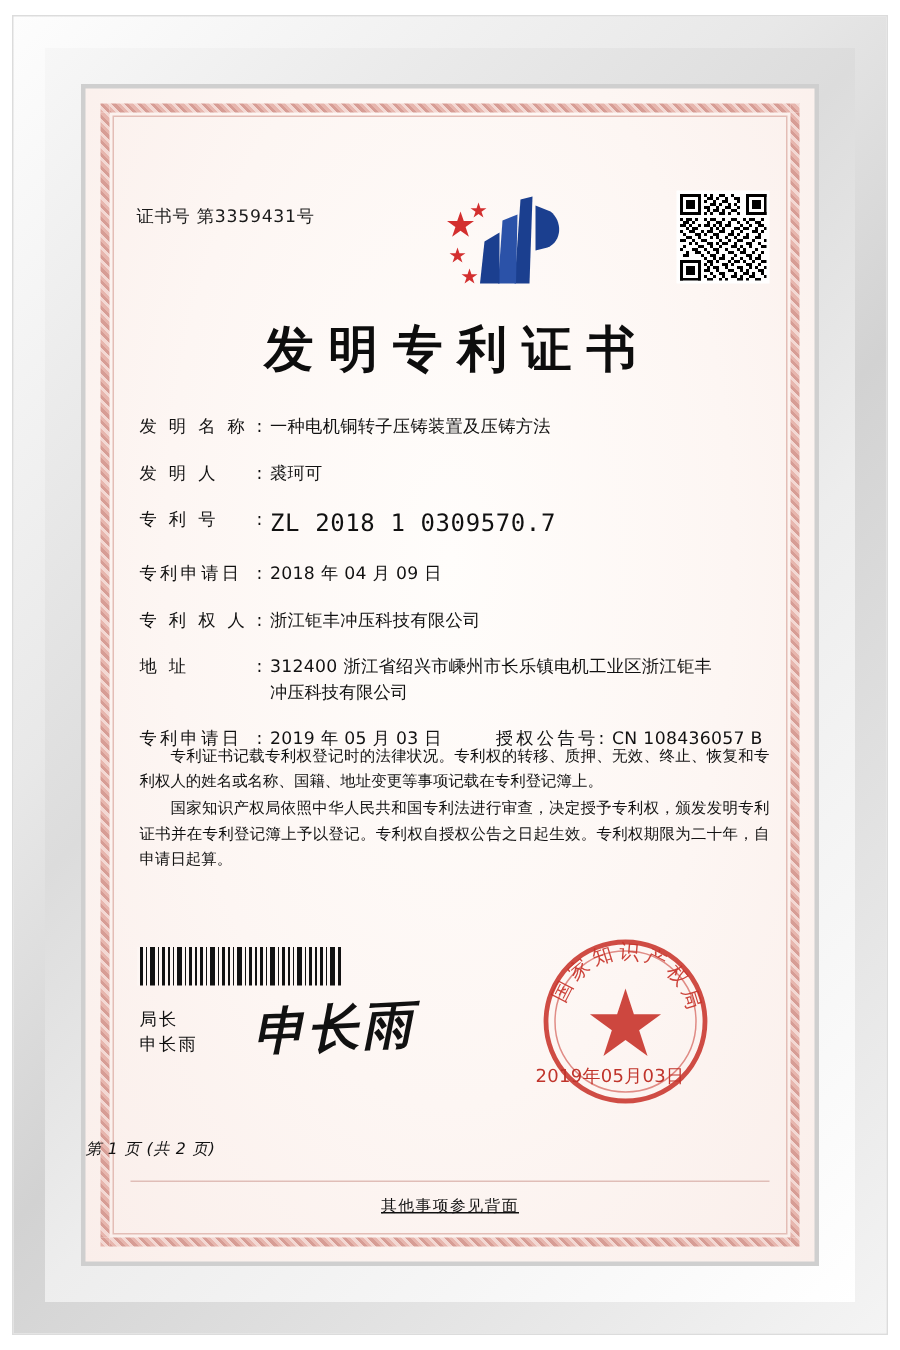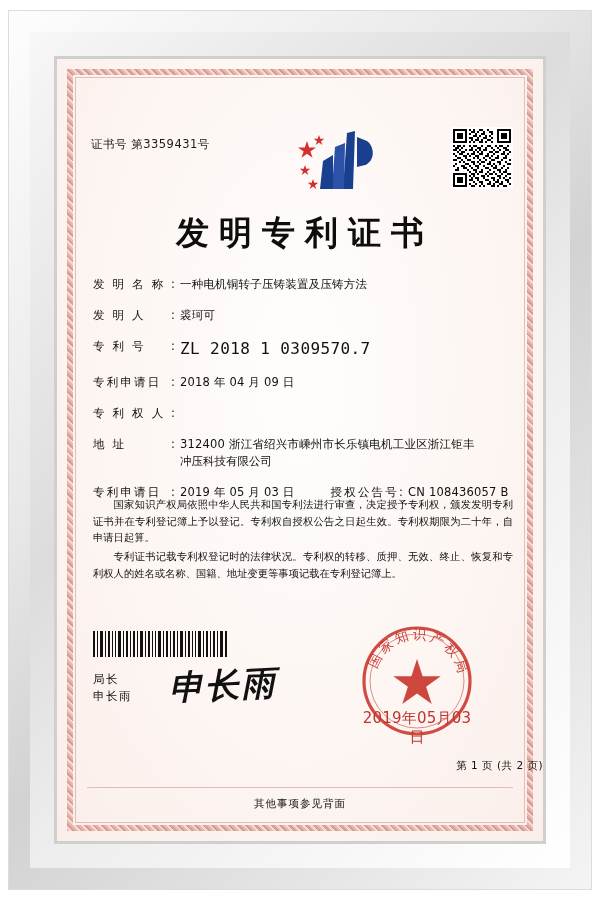--- a/index.html
+++ b/index.html
@@ -237,46 +237,47 @@
     left: 298px;
     top: 560px;
     width: 124px;
     height: 124px;
   }
   .seal-date {
     position: absolute;
     left: 300px;
     top: 650px;
     width: 120px;
-    text-align: center;
-    font-size: 15px;
+    font-size: 12px;
     color: #c0342b;
     font-family: "DejaVu Sans", sans-serif;
     letter-spacing: 0.2px;
   }
 
   
   .page-no {
     position: absolute;
     left: 0; right: 0;
     top: 700px;
-    text-align: right;
+    text-align: left;
     font-size: 10.5px;
     color: #111111;
     letter-spacing: 0.5px;
+    font-style: italic;
   }
   .footnote {
     position: absolute;
     left: 0; right: 0;
     top: 730px;
     text-align: center;
     font-size: 10.5px;
     color: #111111;
     letter-spacing: 1px;
     padding-top: 8px;
+    text-decoration: underline;
   }
   .footnote-rule {
     position: absolute;
     left: 30px;
     right: 30px;
     top: 728px;
     border-top: 1px solid #e0bdb7;
   }
 </style>
 </head>
@@ -548,20 +549,21 @@
 
       <div class="frow">
         <div class="flabel">专利申请日</div>
         <div class="fcolon">:</div>
         <div class="fvalue">2018 年 04 月 09 日</div>
       </div>
 
       <div class="frow">
         <div class="flabel">专 利 权 人</div>
         <div class="fcolon">:</div>
+        <div class="fvalue">浙江钜丰冲压科技有限公司</div>
       </div>
 
       <div class="frow tight">
         <div class="flabel">地        址</div>
         <div class="fcolon">:</div>
         <div class="fvalue">312400 浙江省绍兴市嵊州市长乐镇电机工业区浙江钜丰</div>
       </div>
       <div class="faddr2">冲压科技有限公司</div>
 
       <div class="frow dual">
@@ -570,22 +572,22 @@
         <div class="fvalue">2019 年 05 月 03 日</div>
         <span class="gap"></span>
         <div class="sub-label">授权公告号</div>
         <div class="fcolon">:</div>
         <div class="fvalue">CN 108436057 B</div>
       </div>
 
     </div>
 
     <div class="paras">
+      <p>专利证书记载专利权登记时的法律状况。专利权的转移、质押、无效、终止、恢复和专利权人的姓名或名称、国籍、地址变更等事项记载在专利登记簿上。</p>
       <p>国家知识产权局依照中华人民共和国专利法进行审查，决定授予专利权，颁发发明专利证书并在专利登记簿上予以登记。专利权自授权公告之日起生效。专利权期限为二十年，自申请日起算。</p>
-      <p>专利证书记载专利权登记时的法律状况。专利权的转移、质押、无效、终止、恢复和专利权人的姓名或名称、国籍、地址变更等事项记载在专利登记簿上。</p>
     </div>
 
     <div class="barcode">
       <svg width="138" height="26" viewBox="0 0 138 26" shape-rendering="crispEdges">
         <rect width="138" height="26" fill="#fdf6f3"></rect>
         <g fill="#111111">
           <rect x="2" y="0" width="2" height="26"></rect>
             <rect x="6" y="0" width="1" height="26"></rect>
           <rect x="9" y="0" width="3" height="26"></rect>
             <rect x="14" y="0" width="1" height="26"></rect>

